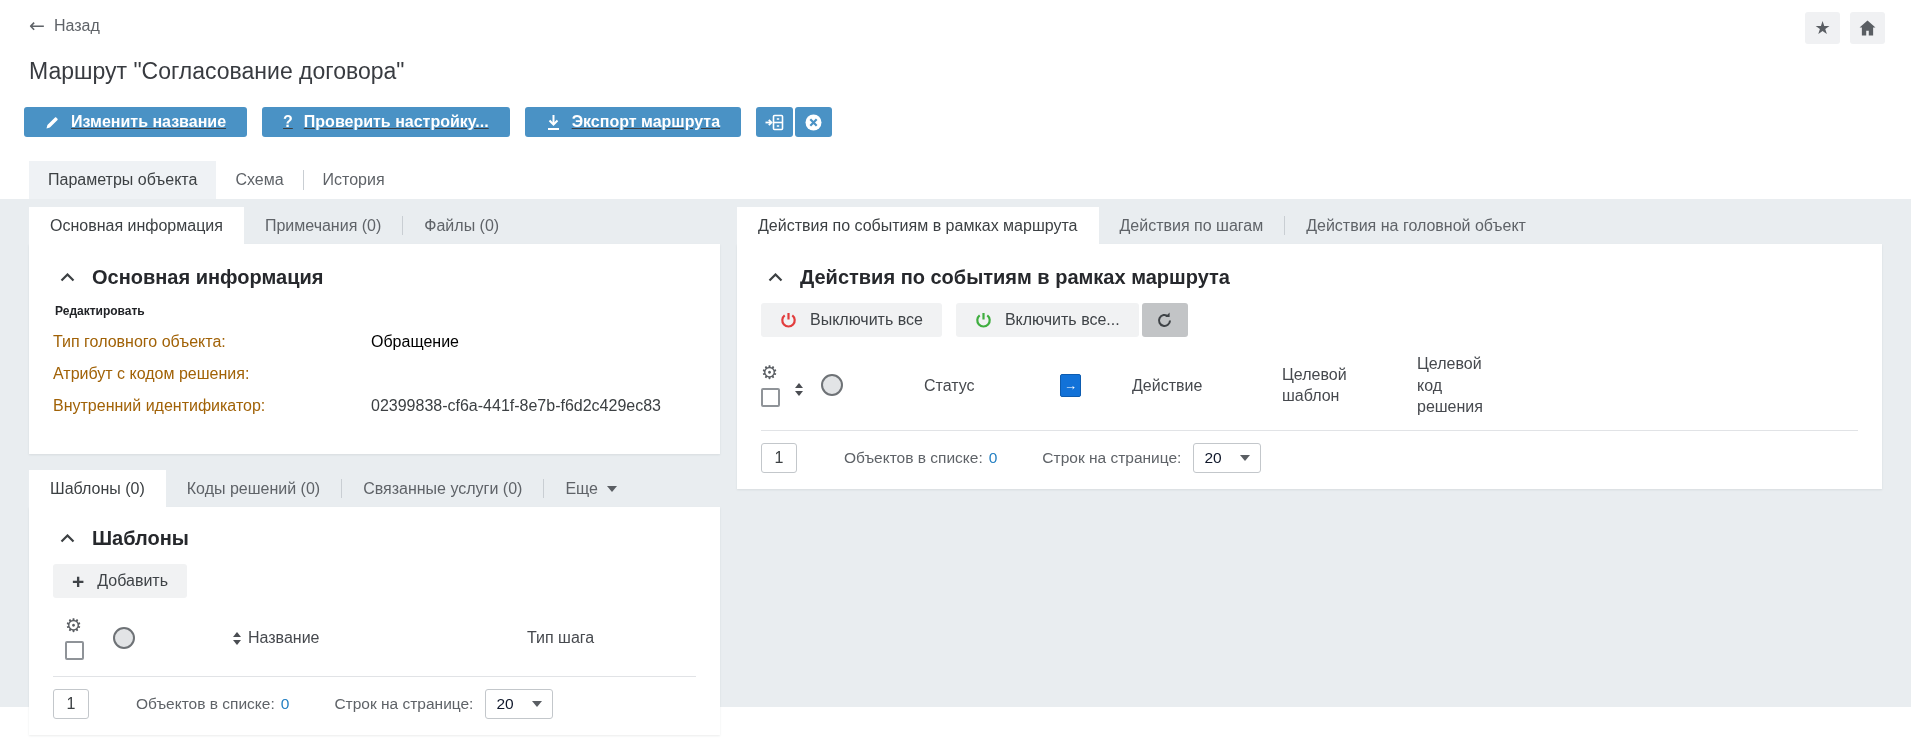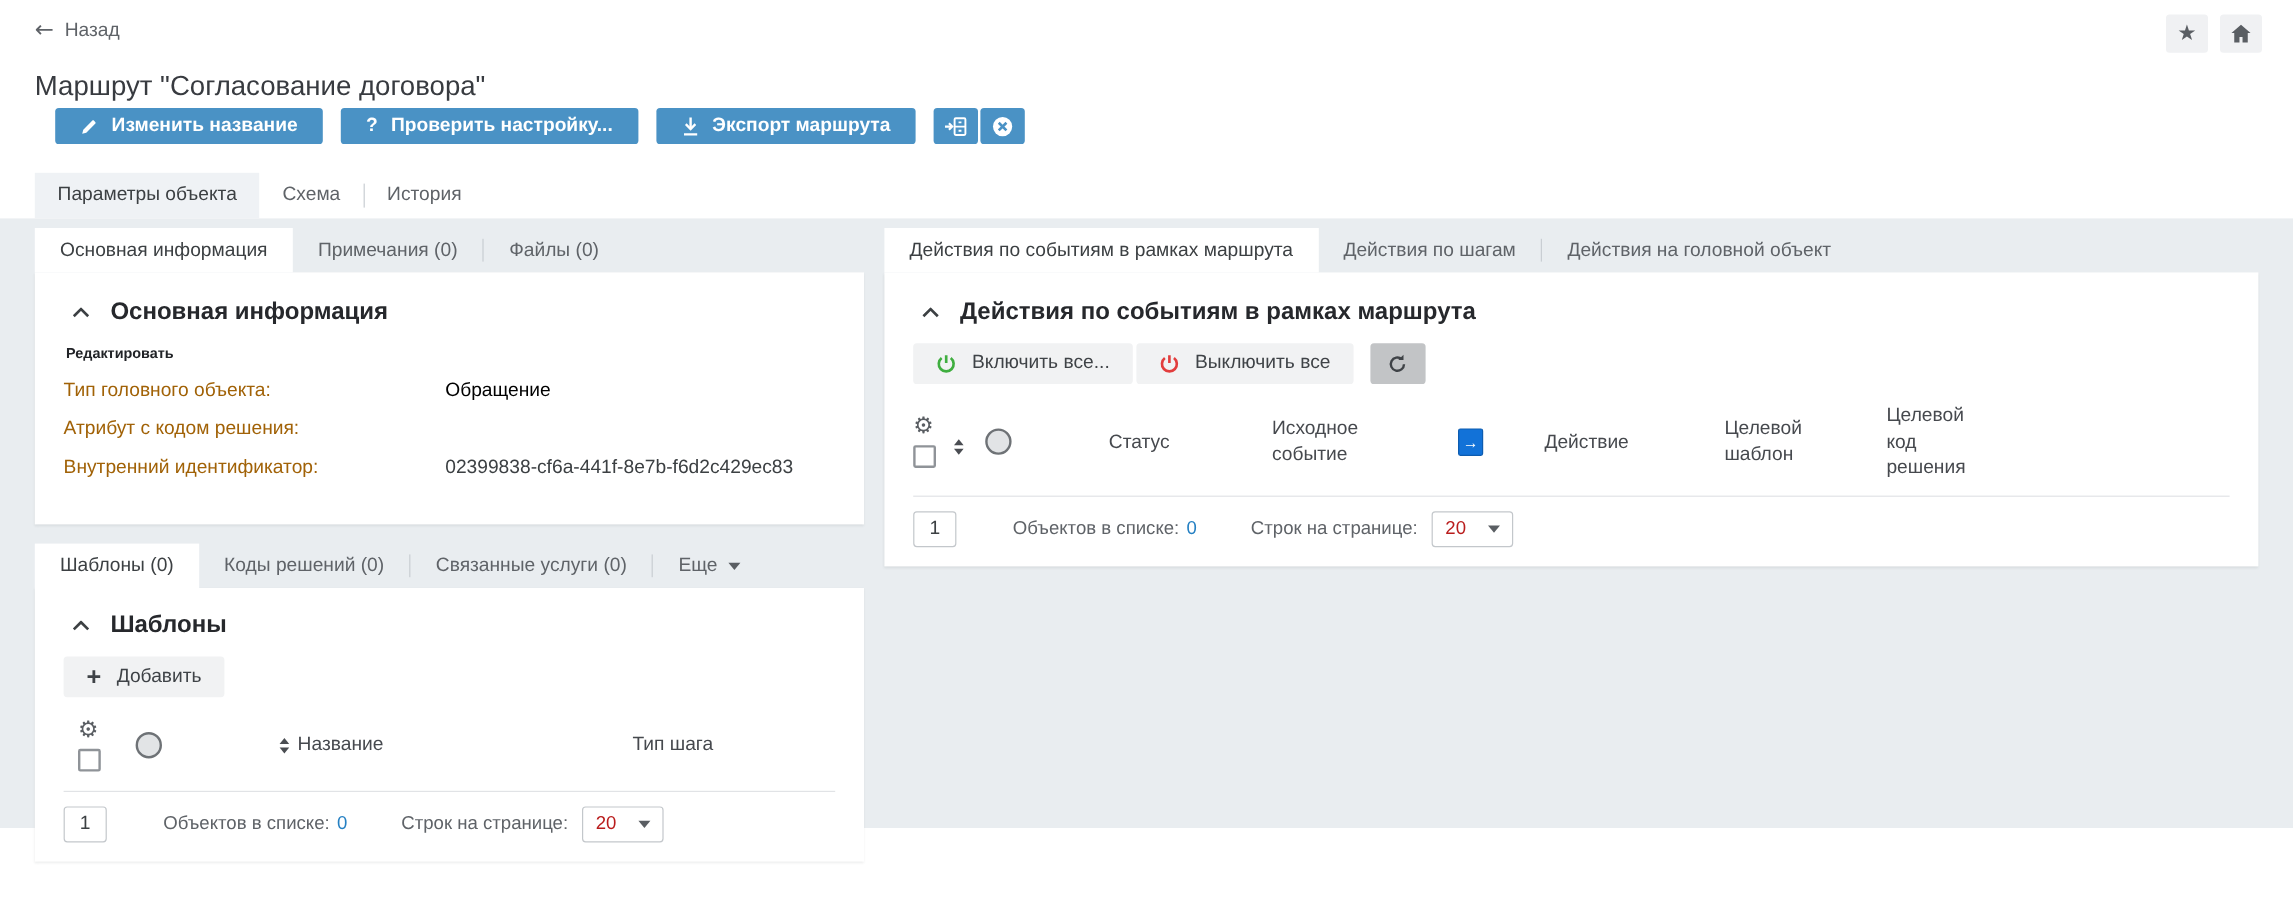--- a/index.html
+++ b/index.html
@@ -17,21 +17,21 @@
   .top { padding:16px 29px 0; position:relative; }
   .back { display:inline-flex; align-items:center; gap:9px; color:#5f6368; cursor:pointer; }
   .back-arrow { font-size:19px; line-height:1; }
   .corner { position:absolute; top:12px; right:26px; display:flex; gap:10px; }
   .sq-btn { width:35px; height:32px; background:#f0f1f3; border-radius:3px;
             display:flex; align-items:center; justify-content:center; cursor:pointer; }
   .star-glyph { font-size:18px; color:#5a5e63; line-height:1; }
 
   .page-title { margin-top:22px; padding:0 29px; font-size:23px; font-weight:400; color:#383b40; }
 
-  .toolbar { margin-top:5px; padding:0 46px; display:flex; align-items:center; }
+  .toolbar { margin-top:22px; padding:0 24px; display:flex; align-items:center;text-decoration:underline; }
   .btn { height:30px; border-radius:3px; display:inline-flex; align-items:center;
          justify-content:center; cursor:pointer; white-space:nowrap; }
   .btn-blue { background:#4a92c5; color:#fff; font-weight:700; font-size:16px; padding:0 21px; gap:11px; margin-right:15px; }
   .btn-blue-sq { background:#4a92c5; width:37px; padding:0; margin-right:2px; }
   .btn-blue-sq:last-child { margin-right:0; }
   .qmark { font-weight:700; font-size:16px; }
 
   .main-tabs { margin-top:24px; padding:0 29px; display:flex; height:38px; align-items:stretch; }
   .mtab { display:flex; align-items:center; padding:0 19px; color:#5f6368; cursor:pointer; }
   .mtab.active { background:#eff2f5; color:#3c4043; }
@@ -108,21 +108,21 @@
   .c-tcode { flex:1; } .c-tcode span { display:inline-block; width:88px; }
 
   .hr { border-top:1px solid #e1e3e6; margin-top:12px; }
   .pager { margin-top:12px; display:flex; align-items:center; color:#5f6368; font-size:15.5px; }
   .pagebox { width:36px; height:30px; border:1px solid #c3c7cb; border-radius:3px; background:#fff;
              display:flex; align-items:center; justify-content:center; color:#3c4043; font-size:16px; cursor:pointer; }
   .plabel1 { margin-left:47px; }
   .pcount { color:#2580c3; margin-left:6px; }
   .plabel2 { margin-left:45px; }
   .selectbox { margin-left:12px; width:68px; height:30px; border:1px solid #c3c7cb; border-radius:3px; background:#fff;
-               display:flex; align-items:center; justify-content:space-between; padding:0 10px; color:#b91c1c; cursor:pointer; }
+               display:flex; align-items:center; justify-content:space-between; padding:0 10px; color:#0f172a; cursor:pointer; }
   .tri-down { width:0; height:0; border-left:5px solid transparent; border-right:5px solid transparent; border-top:6px solid #5a5e63; }
 </style>
 </head>
 <body>
 
 <div class="top">
   <div class="back">
     <span class="back-arrow dejavu">←</span>
     <span>Назад</span>
   </div>
@@ -294,34 +294,34 @@
       <div class="sec-head">
         <span class="caret">
           <svg width="15" height="9" viewBox="0 0 15 9">
               <path d="M1.5 7.5L7.5 1.5l6 6" stroke="#3c4043" stroke-width="2.2" fill="none"></path>
             </svg>
         </span>
         <span class="sec-title">Действия по событиям в рамках маршрута</span>
       </div>
 
       <div class="actions-bar">
+        <div class="btn-light mr14">
+          <svg width="17" height="17" viewBox="0 0 17 17">
+            <path d="M8.5 1v6.5" stroke="#e23d3d" stroke-width="2.2" fill="none"></path>
+            <path d="M4.7 3.4a6.2 6.2 0 1 0 7.6 0" stroke="#e23d3d" stroke-width="2.2" fill="none"></path>
+          </svg>
+          <span>Выключить все</span>
+        </div>
         <div class="btn-light mr3">
           <svg width="17" height="17" viewBox="0 0 17 17">
             <path d="M8.5 1v6.5" stroke="#3fae3f" stroke-width="2.2" fill="none"></path>
             <path d="M4.7 3.4a6.2 6.2 0 1 0 7.6 0" stroke="#3fae3f" stroke-width="2.2" fill="none"></path>
           </svg>
           <span>Включить все...</span>
         </div>
-        <div class="btn-light mr14">
-          <svg width="17" height="17" viewBox="0 0 17 17">
-            <path d="M8.5 1v6.5" stroke="#e23d3d" stroke-width="2.2" fill="none"></path>
-            <path d="M4.7 3.4a6.2 6.2 0 1 0 7.6 0" stroke="#e23d3d" stroke-width="2.2" fill="none"></path>
-          </svg>
-          <span>Выключить все</span>
-        </div>
         <div class="refresh-btn">
           <svg width="19" height="19" viewBox="0 0 19 19">
             <path d="M15 9.5a5.5 5.5 0 1 1-1.9-4.2" stroke="#3f4347" stroke-width="2" fill="none"></path>
             <path d="M14.6 1.6v4.4h-4.4z" fill="#3f4347"></path>
           </svg>
         </div>
       </div>
 
       <div class="thead thead-r">
         <div class="gearcol gearcol-r">
@@ -331,23 +331,20 @@
         <div class="sortcol-r">
           <span class="sorticon">
             <span class="tri-up-s"></span>
               <span class="tri-dn-s"></span>
           </span>
         </div>
         <div class="circlecol-r">
           <div class="circle"></div>
         </div>
         <div class="c-status thcell">Статус</div>
-        <div class="c-source thcell">
-          <span>Исходное событие</span>
-        </div>
         <div class="c-icon">
           <div class="blue-icon">→</div>
         </div>
         <div class="c-action thcell">Действие</div>
         <div class="c-ttpl thcell">
           <span>Целевой шаблон</span>
         </div>
         <div class="c-tcode thcell">
           <span>Целевой код решения</span>
         </div>

